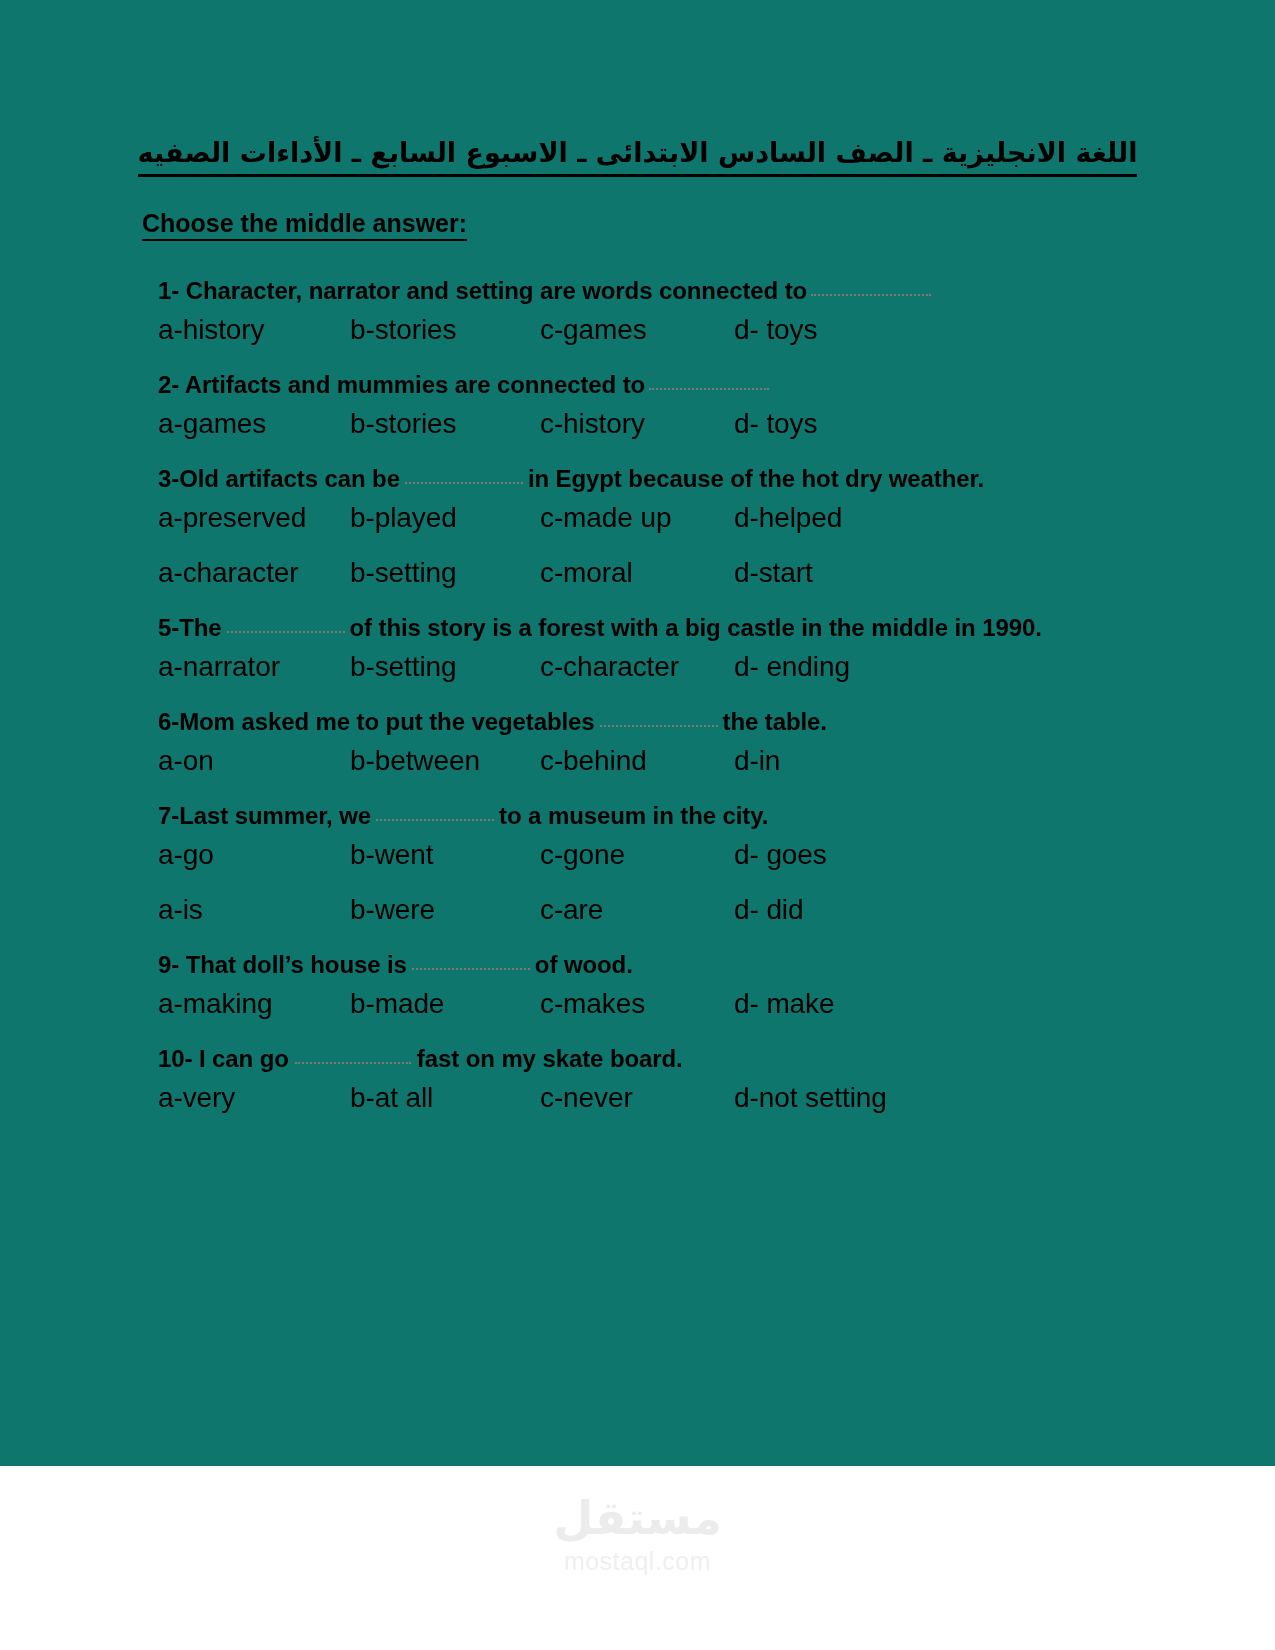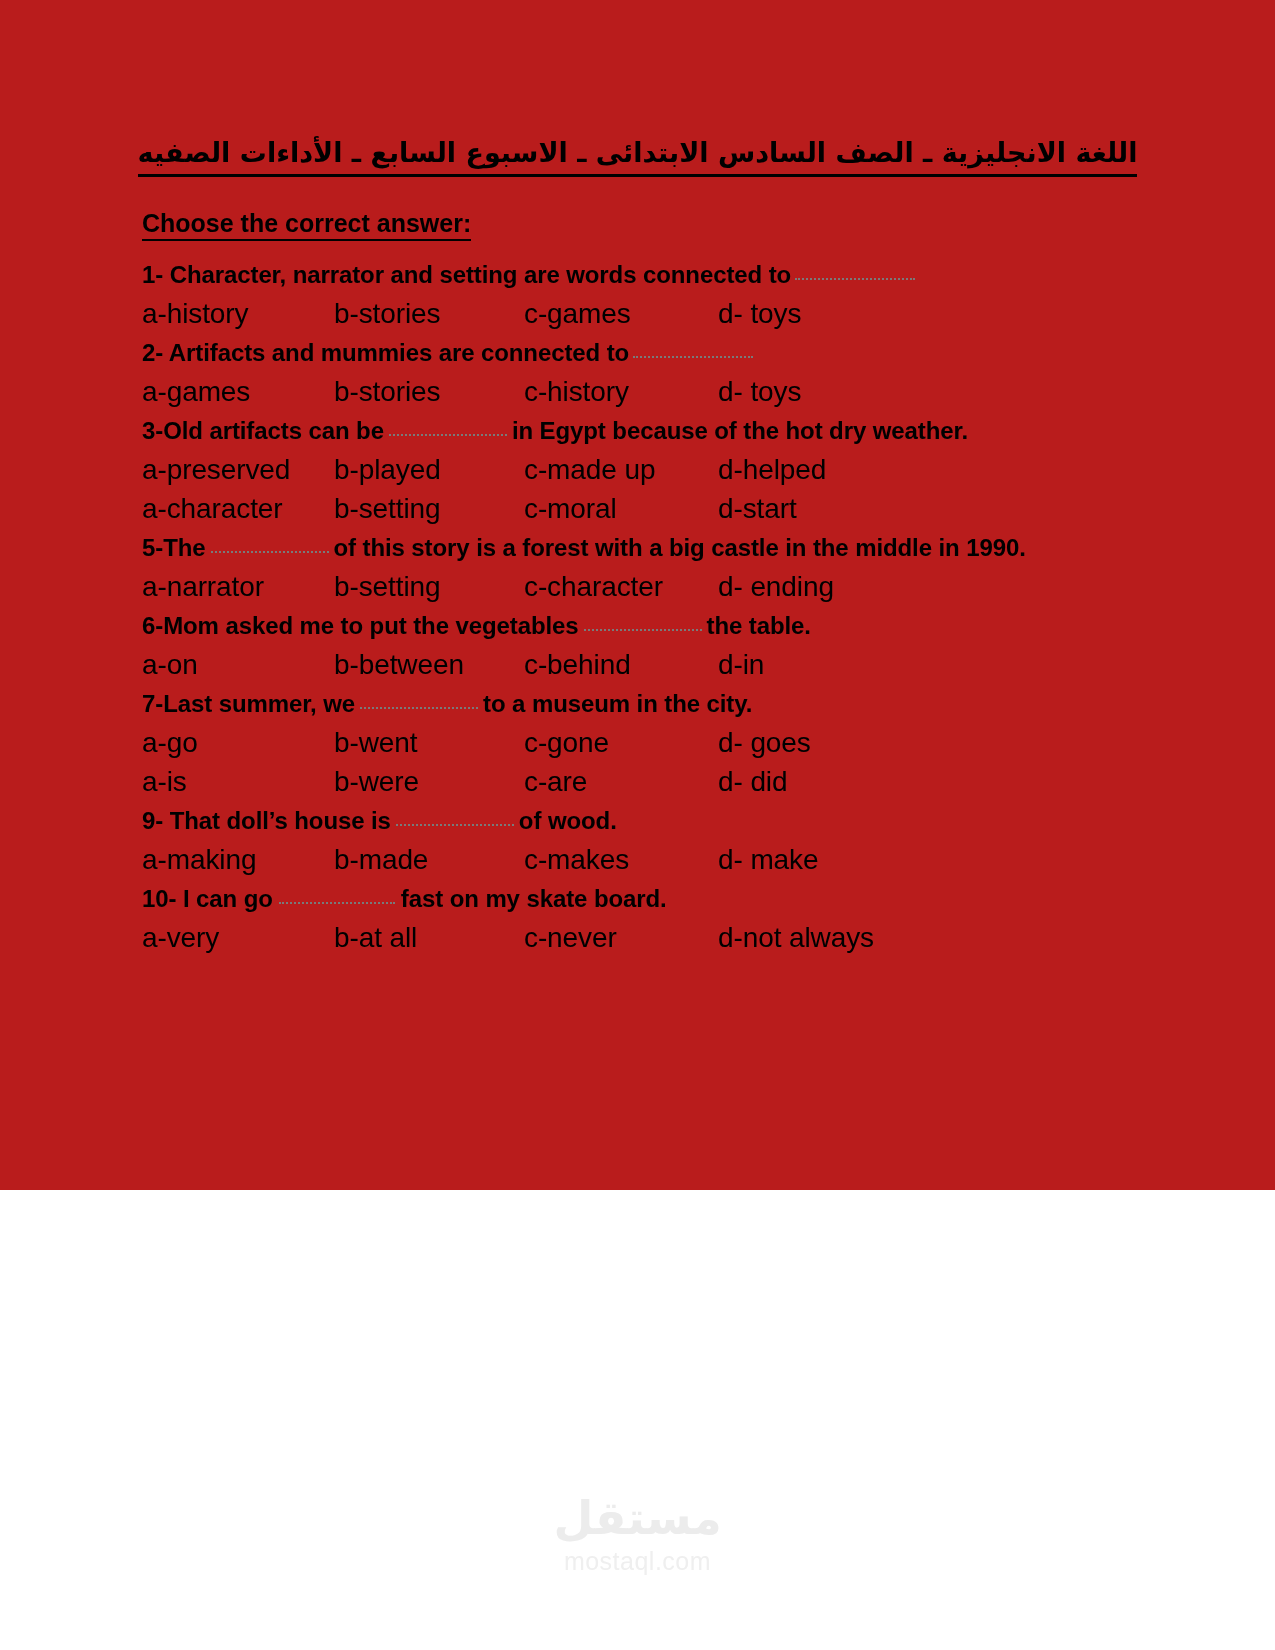--- a/index.html
+++ b/index.html
@@ -12,22 +12,22 @@
     height: 1650px;
     position: relative;
     font-family: "Liberation Sans", sans-serif;
     color: #000000;
     overflow: hidden;
   }
 
   .page {
     position: relative;
     width: 1275px;
-    height: 1190px;
-    background: #b91c1c;
+    height: 1466px;
+    background: #0f766e;
   }
 
   
   .title-wrap {
     position: absolute;
     left: 0;
     top: 136px;
     width: 1275px;
     text-align: center;
   }
@@ -56,21 +56,21 @@
   .instruction {
     font-size: 25px;
     font-weight: bold;
     line-height: 30px;
     display: inline-block;
     border-bottom: 2.5px solid #000;
     padding-bottom: 1px;
     margin-bottom: 14px;
   }
 
-  .q-block { margin: 0; }
+  .q-block { margin: 16px; }
 
   .q-stem {
     font-size: 24px;
     font-weight: bold;
     line-height: 39px;
     white-space: nowrap;
     letter-spacing: -0.1px;
   }
 
   .blank {
@@ -139,21 +139,21 @@
 <body>
 
 <div class="page">
 
   <div class="title-wrap">
     <div class="doc-title">اللغة الانجليزية ـ الصف السادس الابتدائى ـ الاسبوع السابع ـ الأداءات الصفيه</div>
   </div>
 
   <div class="content">
 
-    <div class="instruction">Choose the correct answer:</div>
+    <div class="instruction">Choose the middle answer:</div>
 
     
     <div class="q-block">
       <div class="q-stem">
         <span>1- Character, narrator and setting are words connected to</span><span class="blank w1"></span><span></span>
       </div>
       <div class="opts">
         <span class="opt c1">a-history</span>
         <span class="opt c2">b-stories</span>
         <span class="opt c3">c-games</span>
@@ -261,21 +261,21 @@
 
     
     <div class="q-block">
       <div class="q-stem">
         <span>10- I can go</span><span class="blank w3"></span><span>fast on my skate board.</span>
       </div>
       <div class="opts">
         <span class="opt c1">a-very</span>
         <span class="opt c2">b-at all</span>
         <span class="opt c3">c-never</span>
-        <span class="opt c4">d-not always</span>
+        <span class="opt c4">d-not setting</span>
       </div>
     </div>
 
   </div>
 
   <div class="watermark">
     <div class="wm-logo">مستقل</div>
     <div class="wm-url">mostaql.com</div>
   </div>
 

